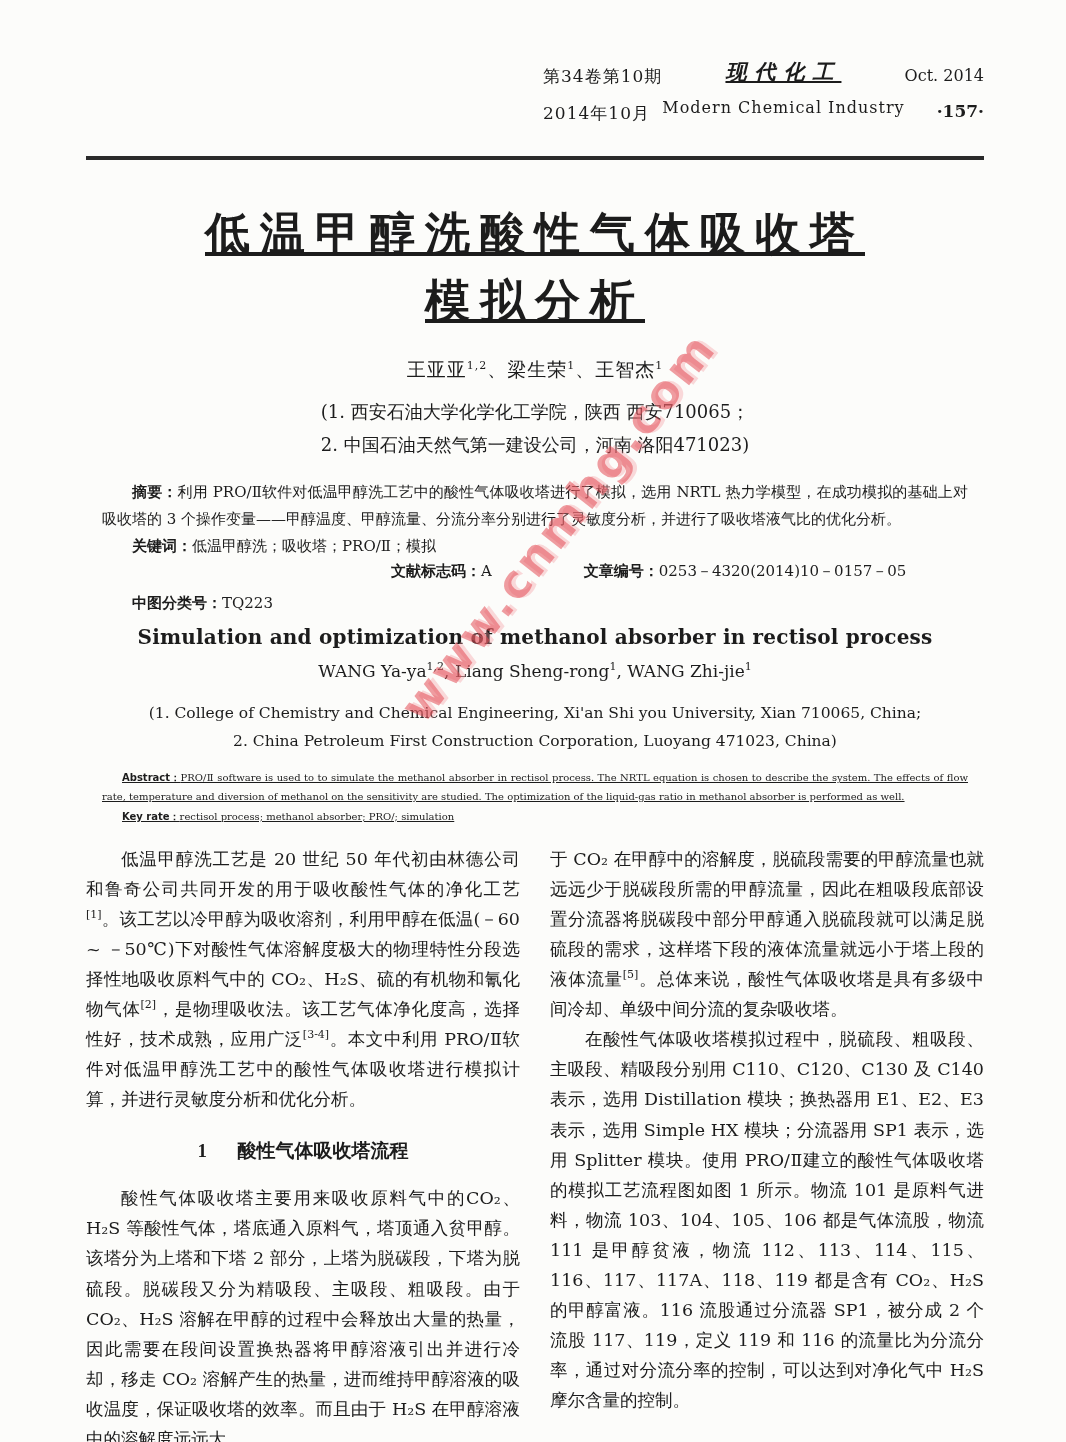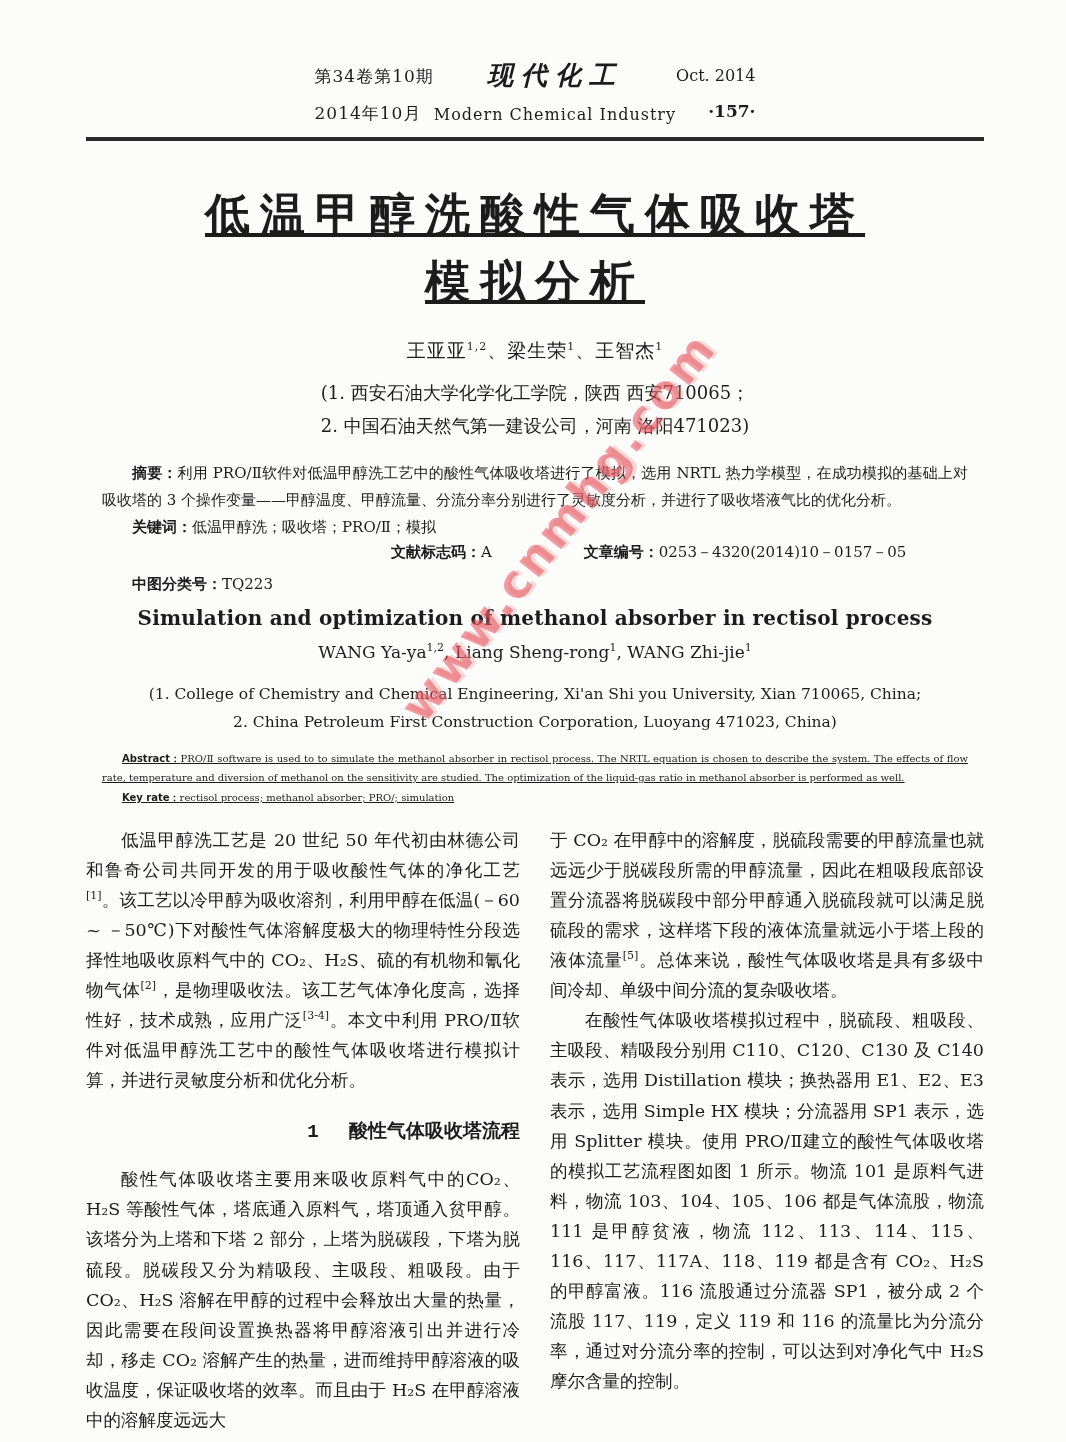--- a/index.html
+++ b/index.html
@@ -1,26 +1,26 @@
 <!DOCTYPE html>
 <html><head>
 <meta charset="utf-8">
 <style>
   html,body{margin:0;padding:0;background:#e8e8e6;}
   body{width:1066px;font-family:"DejaVu Serif","Liberation Serif",serif;color:#1c1c1c;}
   .page{position:relative;width:1066px;min-height:1442px;background:#fcfcfa;box-sizing:border-box;
         padding:58px 82px 40px 86px;overflow:hidden;}
 
   
-  .hdr{display:flex;justify-content:center;align-items:flex-start;
-       padding-bottom:4px;border-bottom:4px solid #2a2a2a;}
+  .hdr{display:flex;justify-content:flex-end;align-items:flex-start;
+       padding-bottom:23px;border-bottom:4px solid #2a2a2a;}
   .hdr-left{font-size:17px;line-height:2.2;letter-spacing:1px;}
   .hdr-center{text-align:center;}
   .jname-cn{font-family:"DejaVu Serif",serif;font-weight:bold;font-style:italic;
-            font-size:26px;letter-spacing:8px;}
+            font-size:21px;letter-spacing:8px;text-decoration:underline;}
   .jname-en{font-size:16px;margin-top:12px;letter-spacing:1px;}
   .hdr-right{text-align:right;font-size:16px;line-height:2.2;}
   .pageno{font-weight:bold;font-size:17px;}
 
   
   .title-cn{margin-top:40px;text-align:center;font-family:"DejaVu Sans","Liberation Sans",sans-serif;
             font-weight:bold;font-size:45px;line-height:1.5;letter-spacing:10px;text-decoration:underline;}
   .authors-cn{margin-top:22px;text-align:center;font-size:19px;letter-spacing:1px;}
   .affil-cn{margin-top:12px;text-align:center;font-size:18px;line-height:1.85;}
 
@@ -37,22 +37,22 @@
   
   .title-en{margin-top:12px;text-align:center;font-weight:bold;font-size:20px;letter-spacing:.2px;}
   .authors-en{margin-top:12px;text-align:center;font-size:17px;}
   .affil-en{margin-top:19px;text-align:center;font-size:15.5px;line-height:1.8;}
   .absblock.en{font-size:10px;line-height:1.92;margin-top:12px;text-decoration:underline;}
 
   
   .cols{display:flex;gap:30px;margin-top:18px;}
   .col{flex:1;font-size:17.5px;line-height:1.72;text-align:justify;}
   .col p{margin:0;}
-  .h2{font-family:Liberation Mono, monospace;font-weight:bold;
-      font-size:19px;margin:20px 0 16px 0;text-align:right;}
+  .h2{font-family:Liberation Serif, serif;font-weight:bold;
+      font-size:19px;margin:20px 0 16px 0;text-align:center;}
   .h2 .no{margin-right:1.6em;}
   sup{font-size:11px;line-height:0;}
 
   
   .watermark{position:absolute;left:318px;top:500px;width:480px;text-align:center;
              transform:rotate(-52deg);transform-origin:center;
              font-family:"DejaVu Sans","Liberation Sans",sans-serif;font-weight:bold;
              font-size:46px;letter-spacing:3px;color:rgba(228,77,85,.55);
              text-shadow:3px 3px 0 rgba(244,150,155,.35);pointer-events:none;}
 </style>

